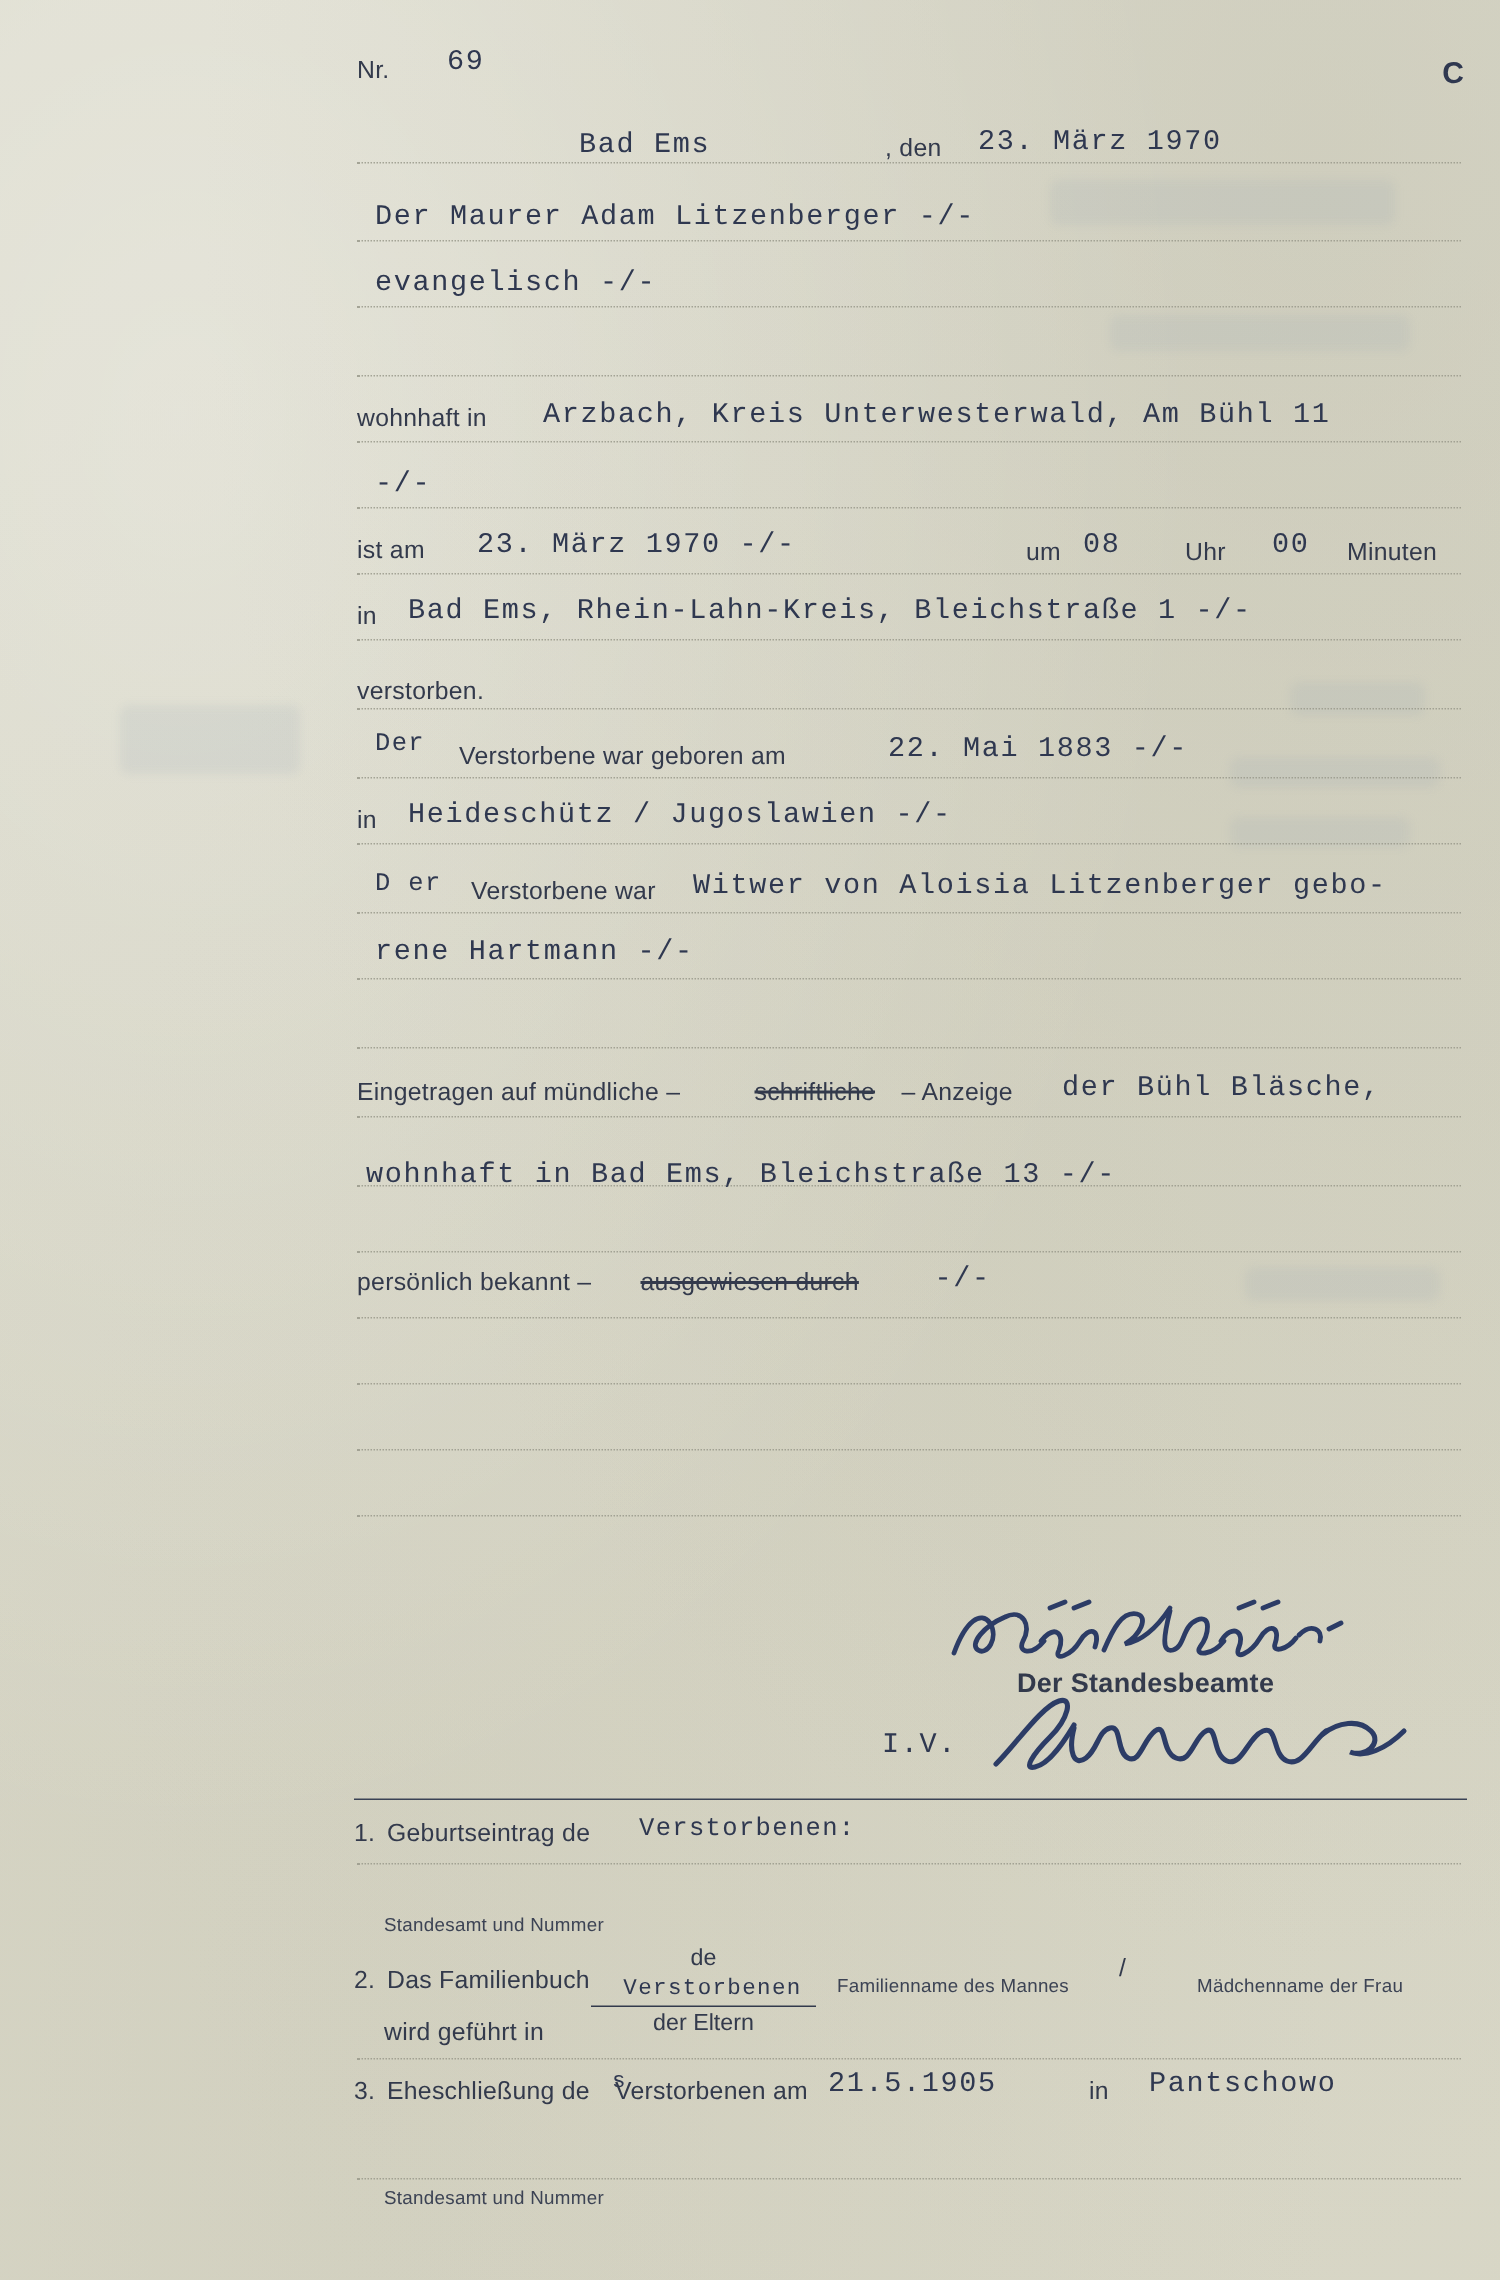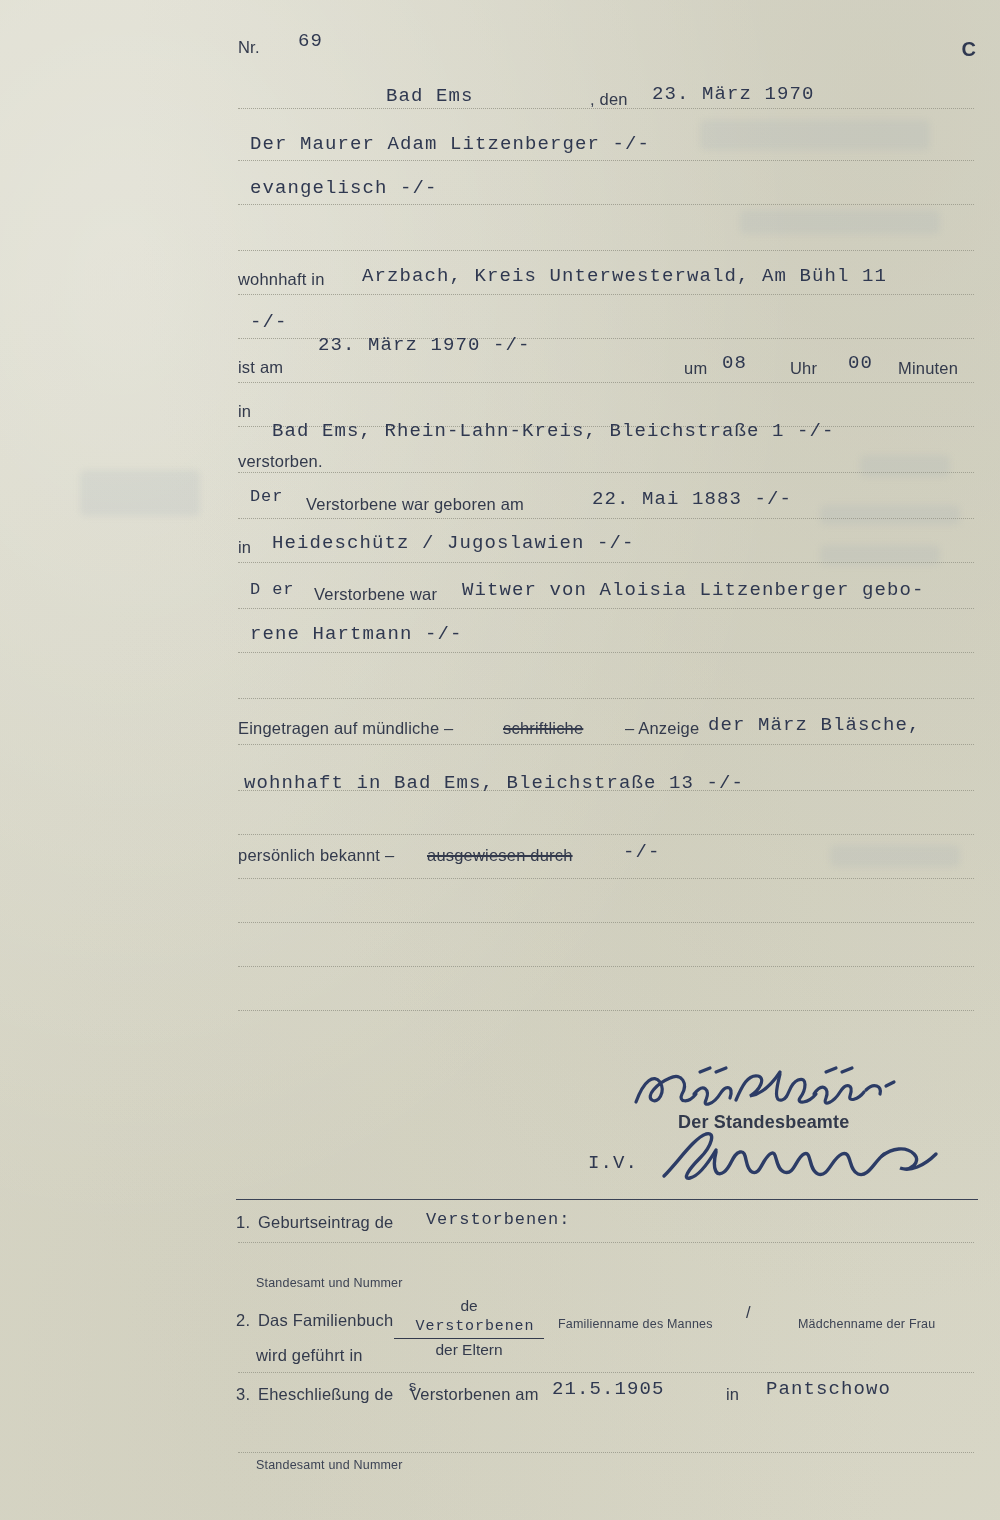--- a/index.html
+++ b/index.html
@@ -146,48 +146,48 @@
   <div class="tw" style="left:652px; top:83px;">23. März 1970</div>
 
   <div class="tw" style="left:250px; top:133px;">Der Maurer Adam Litzenberger -/-</div>
   <div class="tw" style="left:250px; top:177px;">evangelisch -/-</div>
 
   <div class="pr" style="left:238px; top:270px;">wohnhaft in</div>
   <div class="tw" style="left:362px; top:265px;">Arzbach, Kreis Unterwesterwald, Am Bühl 11</div>
   <div class="tw" style="left:250px; top:311px;">-/-</div>
 
   <div class="pr" style="left:238px; top:358px;">ist am</div>
-  <div class="tw" style="left:318px; top:334px;text-align:center;">23. März 1970 -/-</div>
+  <div class="tw" style="left:318px; top:352px;text-align:center;">23. März 1970 -/-</div>
   <div class="pr" style="left:684px; top:359px;">um</div>
   <div class="tw" style="left:722px; top:352px;text-align:center;">08</div>
   <div class="pr" style="left:790px; top:359px;">Uhr</div>
   <div class="tw" style="left:848px; top:352px;">00</div>
   <div class="pr" style="left:898px; top:359px;">Minuten</div>
 
   <div class="pr" style="left:238px; top:402px;">in</div>
-  <div class="tw" style="left:272px; top:396px;margin-top:24px;">Bad Ems, Rhein-Lahn-Kreis, Bleichstraße 1 -/-</div>
+  <div class="tw" style="left:272px; top:396px;">Bad Ems, Rhein-Lahn-Kreis, Bleichstraße 1 -/-</div>
 
   <div class="pr" style="left:238px; top:452px;">verstorben.</div>
 
   <div class="tw sm" style="left:238px; top:487px;">Der</div>
   <div class="pr" style="left:306px; top:495px;">Verstorbene war geboren am</div>
   <div class="tw" style="left:592px; top:488px;">22. Mai 1883 -/-</div>
 
   <div class="pr" style="left:238px; top:538px;">in</div>
   <div class="tw" style="left:272px; top:532px;">Heideschütz / Jugoslawien -/-</div>
 
   <div class="tw sm" style="left:238px; top:580px;">D er</div>
   <div class="pr" style="left:314px; top:585px;">Verstorbene war</div>
   <div class="tw" style="left:462px; top:579px;">Witwer von Aloisia Litzenberger gebo-</div>
   <div class="tw" style="left:250px; top:623px;">rene Hartmann -/-</div>
 
   <div class="pr" style="left:238px; top:719px;">Eingetragen auf mündliche –</div>
   <div class="pr strike" style="left:503px; top:719px;">schriftliche</div>
-  <div class="pr" style="left:601px; top:719px;margin-left:24px;">– Anzeige</div>
-  <div class="tw" style="left:708px; top:714px;">der März Bläsche,</div>
+  <div class="pr" style="left:601px; top:719px;">– Anzeige</div>
+  <div class="tw" style="left:708px; top:714px;">der Bühl Bläsche,</div>
   <div class="tw" style="left:244px; top:772px;">wohnhaft in Bad Ems, Bleichstraße 13 -/-</div>
 
   <div class="pr" style="left:238px; top:846px;">persönlich bekannt –</div>
   <div class="pr strike" style="left:427px; top:846px;">ausgewiesen durch</div>
   <div class="tw" style="left:623px; top:841px;">-/-</div>
 
 
   <svg class="inksig" style="left:630px; top:1060px;" width="300" height="60" viewBox="0 0 300 60">
     <g fill="none" stroke="#2c3c66" stroke-width="3.2" stroke-linecap="round">
       <path d="M6 42 C14 20, 24 14, 30 22 C36 32, 28 44, 22 40 C16 36, 26 24, 40 18 C52 12, 58 24, 52 34 C48 42, 58 44, 66 34"></path>

